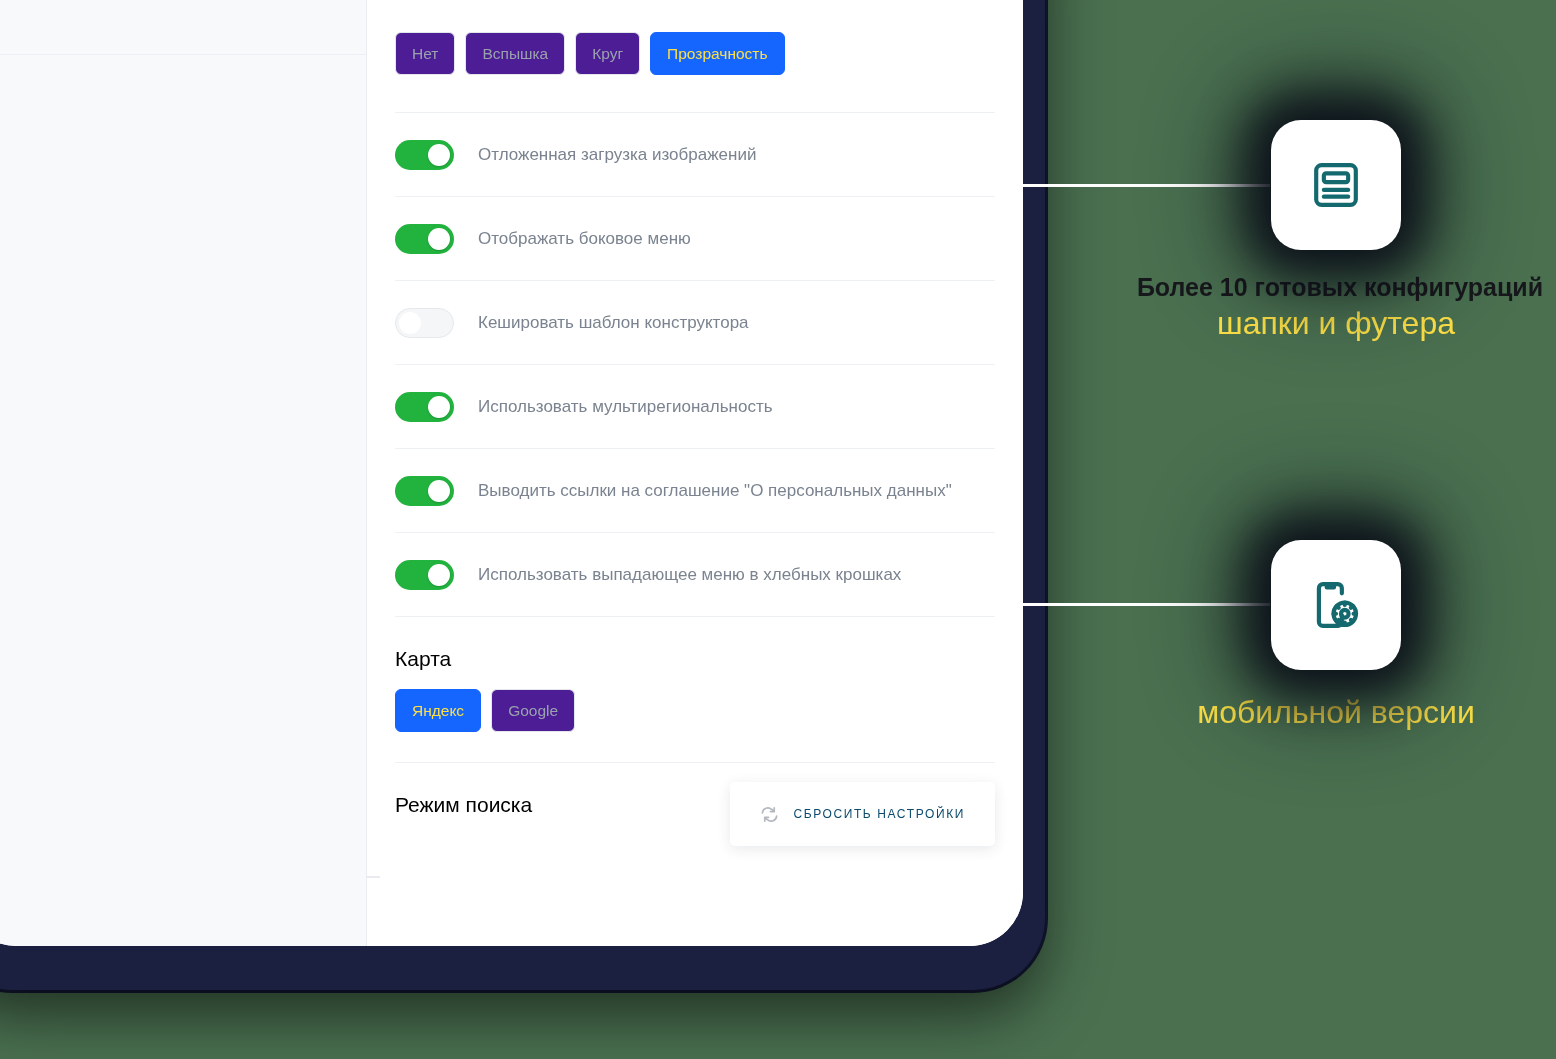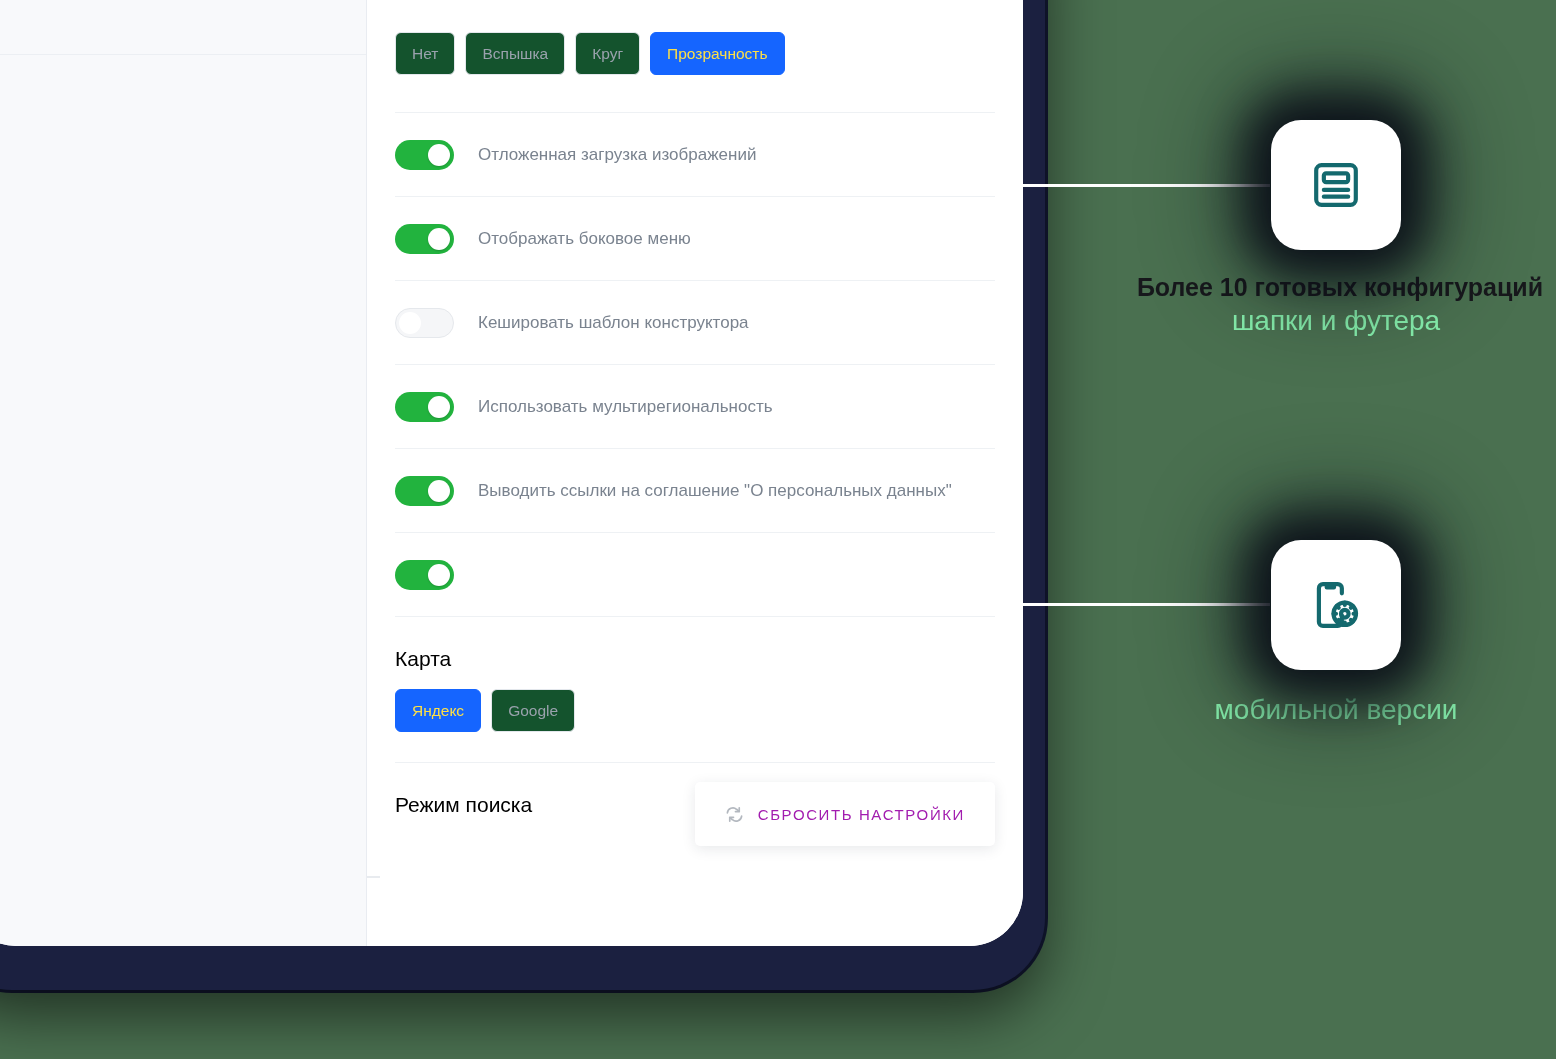--- a/index.html
+++ b/index.html
@@ -45,21 +45,21 @@
     background: #ffffff;
     position: relative;
     padding: 0 28px 0 28px;
   }
   .panel-inner { width: 100%; }
 
   
   .seg-row { display: flex; gap: 10px; align-items: center; }
   .seg-btn {
     border: 1px solid #e3e7ec;
-    background: #14532d;
+    background: #4c1d95;
     color: #9aa2ad;
     border-radius: 6px;
     font-size: 15.5px;
     font-family: "Liberation Sans", sans-serif;
     padding: 0 16px;
     height: 43px;
     line-height: 41px;
     cursor: pointer;
     white-space: nowrap;
   }
@@ -121,23 +121,23 @@
     border-radius: 5px;
     box-shadow: 0 3px 14px rgba(30,40,60,0.10);
     height: 64px;
     padding: 0 30px;
     display: flex;
     align-items: center;
     gap: 14px;
     cursor: pointer;
   }
   #reset-settings-button .rs-label {
-    font-size: 15px;
+    font-size: 12px;
     letter-spacing: 1.6px;
-    color: #a21caf;
+    color: #0c4a6e;
     font-family: "Liberation Sans", sans-serif;
   }
 
   .stub {
     position: absolute;
     left: 0;
     width: 13px; height: 2px;
     background: #e8ebef;
   }
 
@@ -163,22 +163,22 @@
   .caption { margin-top: 22px; line-height: 1.25; }
   .caption .ln1 {
     font-size: 25px;
     font-weight: bold;
     color: #17181c;
     display: block;
     white-space: nowrap;
     margin-left: 8px;
   }
   .caption .ln2 {
-    font-size: 28px;
-    color: #86efac;
+    font-size: 32px;
+    color: #fde047;
     display: block;
     white-space: nowrap;
   }
 </style>
 </head>
 <body>
 
 <div id="phone-mockup">
   <div id="phone-screen">
 
@@ -236,20 +236,21 @@
               <span class="knob"></span>
             </div>
           <span class="toggle-label">Выводить ссылки на соглашение "О персональных данных"</span>
         </div>
         <div class="divider"></div>
 
         <div class="toggle-row">
           <div class="switch on">
               <span class="knob"></span>
             </div>
+          <span class="toggle-label">Использовать выпадающее меню в хлебных крошках</span>
         </div>
         <div class="divider"></div>
 
         <div class="section-title">Карта</div>
         <div class="seg-row section-btns">
           <button class="seg-btn active">Яндекс</button>
           <button class="seg-btn">Google</button>
         </div>
         <div class="divider"></div>
 

